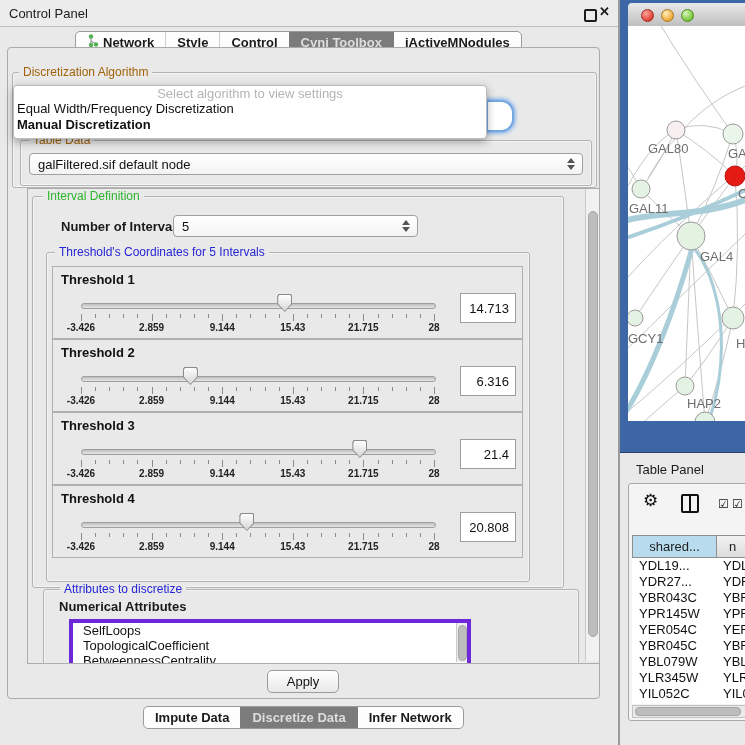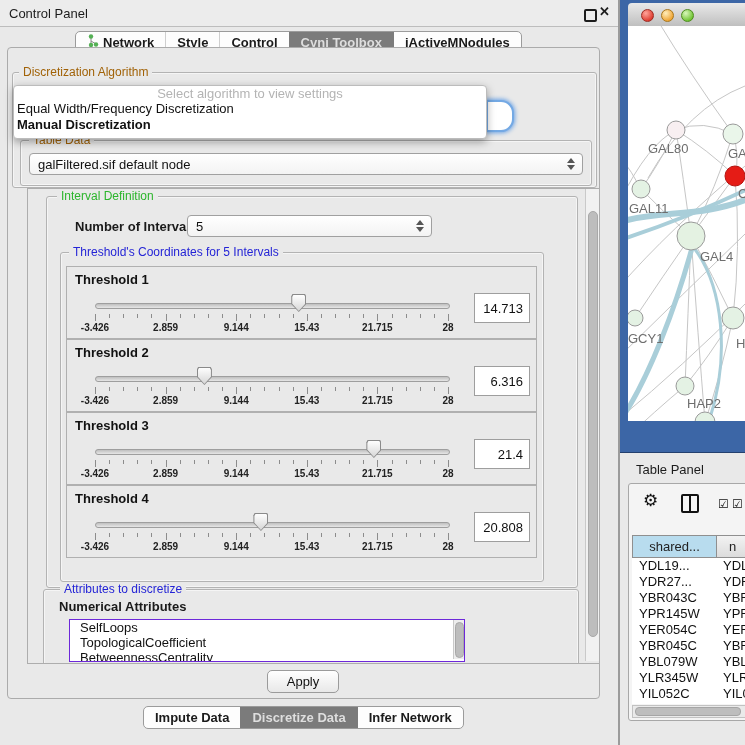--- a/index.html
+++ b/index.html
@@ -59,21 +59,21 @@
   .track{position:absolute;left:28px;top:36px;width:353px;height:4px;background:linear-gradient(#bfbfbf,#e6e6e6);border:1px solid #9e9e9e;border-radius:3px;}
   .thumb{position:absolute;top:27px;width:15px;height:18px;background:#8a8a8a;clip-path:polygon(8% 0,92% 0,100% 12%,100% 55%,50% 100%,0 55%,0 12%);}
   .thumb::after{content:"";position:absolute;left:1px;top:1px;right:1px;bottom:1px;background:linear-gradient(#fefefe,#d6d6d6);clip-path:polygon(8% 0,92% 0,100% 12%,100% 55%,50% 100%,0 55%,0 12%);}
   .tick{position:absolute;width:1px;background:#8c8c8c;}
   .tick.minor{top:47px;height:4px;}
   .tick.major{top:47px;height:7px;}
   .tick-label{position:absolute;top:55px;width:60px;text-align:center;font-size:10px;font-weight:bold;color:#222;}
   .value-box{position:absolute;left:407px;top:26px;width:56px;height:30px;background:#fff;border:1px solid #9e9e9e;font-size:13px;color:#111;display:flex;align-items:center;justify-content:flex-end;padding-right:6px;box-sizing:border-box;}
 
   
-  #attr-list{position:absolute;left:25px;top:29px;width:394px;height:41px;background:#fff;border:1px solid #6d28d9;overflow:hidden;}
+  #attr-list{position:absolute;left:25px;top:29px;width:394px;height:41px;background:#fff;border:4px solid #6d28d9;overflow:hidden;}
   .attr-item{padding-left:10px;font-size:13px;line-height:15px;color:#111;white-space:nowrap;}
   #attr-vscroll{left:383px;top:0;width:10px;height:39px;background:#ededed;}
   #attr-vthumb{left:1px;top:2px;width:7px;height:34px;}
 
   
   #apply-btn{position:absolute;left:267px;top:670px;width:70px;height:21px;background:linear-gradient(#ffffff,#e8e8e8);border:1px solid #9b9b9b;border-radius:5px;font-size:13px;color:#111;display:flex;align-items:center;justify-content:center;}
 
   
   #net-window{position:absolute;left:620px;top:0;width:125px;height:452px;background:#3c66a6;border-bottom:1px solid #24406e;}
   #net-titlebar{position:absolute;left:8px;top:3px;width:117px;height:23px;background:linear-gradient(#e9e9e9,#bfbfbf);border-bottom:1px solid #8e8e8e;border-radius:4px 0 0 0;}
@@ -165,21 +165,21 @@
     <div id="algo-combo-sliver"></div>
 
     <div id="algo-popup">
         <div class="pp-item pp-hint">Select algorithm to view settings</div>
         <div class="pp-item">Equal Width/Frequency Discretization</div>
         <div class="pp-item pp-bold">Manual Discretization</div>
       </div>
 
     <div id="scroll-area">
 
-      <div class="groupbox" style="left:18px;top:7px;width:530px;height:390px;">
+      <div class="groupbox" style="left:4px;top:7px;width:530px;height:390px;">
         <span class="gb-label gb-green" style="left:10px;">Interval Definition</span>
 
         <span class="abs bold" style="left:28px;top:22px;font-size:13px;">Number of Intervals</span>
         <div class="combo" style="left:140px;top:18px;width:245px;height:22px;box-sizing:border-box;">
           <span>5</span>
           <span class="spinner">
               <span class="spin-up"></span>
               <span class="spin-dn"></span>
             </span>
         </div>

